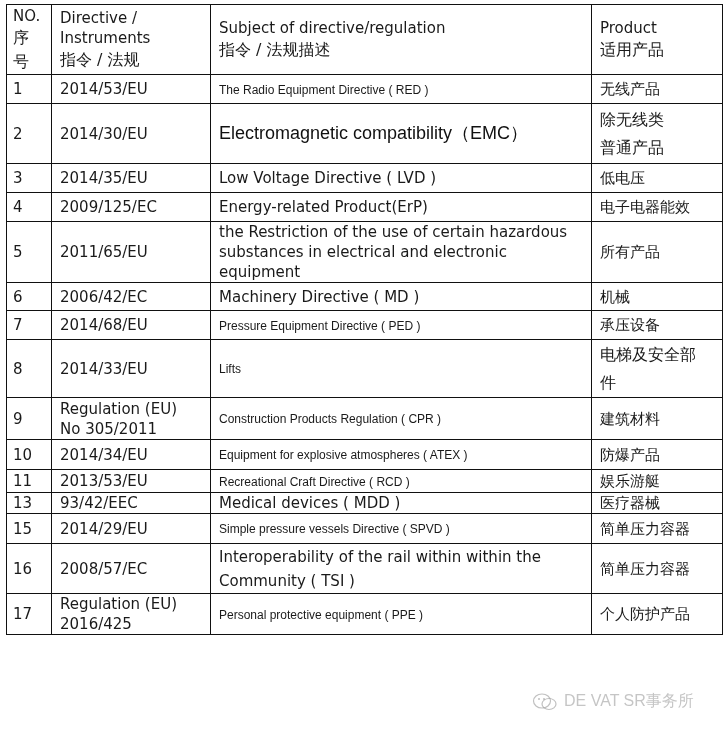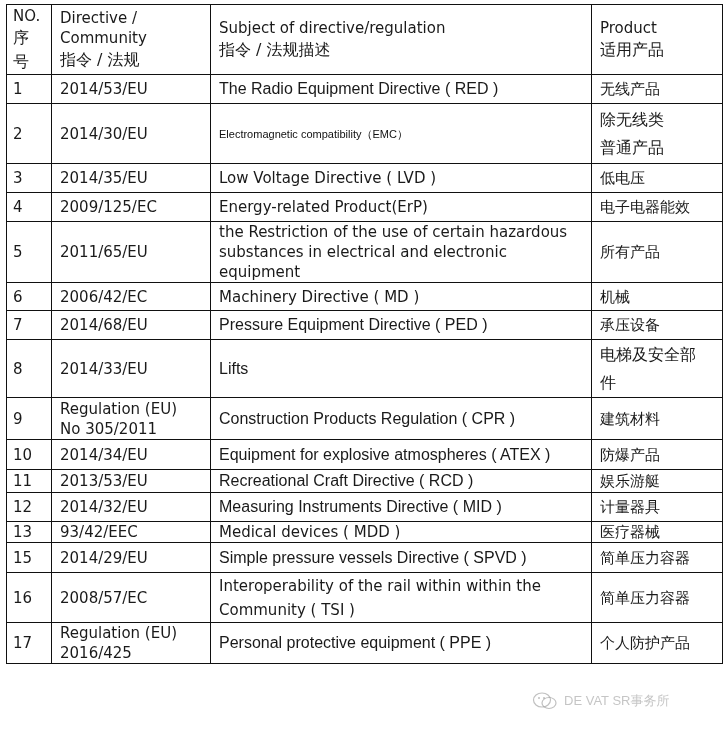--- a/index.html
+++ b/index.html
@@ -28,29 +28,29 @@
       padding: 0 0 0 8px;
       vertical-align: middle;
       font-size: 15px;
       line-height: 20px;
       overflow: hidden;
       white-space: normal;
     }
     .doc-table td.col-no { padding-left: 6px; }
     .doc-table td.col-product { padding-left: 8px; }
     .cn { font-size: 16px; line-height: 24px; }
-    .emc { font-family: "Liberation Sans", sans-serif; font-size: 11px; color: #111; }
-    .arial { font-family: "Liberation Sans", sans-serif; font-size: 16px; }
+    .emc { font-family: "Liberation Sans", sans-serif; font-size: 18px; color: #111; }
+    .arial { font-family: "Liberation Sans", sans-serif; font-size: 12px; }
     .stack { display: block; }
     .watermark {
       position: absolute;
       left: 532px;
       top: 691px;
       font-family: "Liberation Sans", sans-serif;
-      font-size: 13px;
+      font-size: 16px;
       color: rgba(150,150,150,0.55);
       pointer-events: none;
       white-space: nowrap;
       display: flex;
       align-items: center;
       gap: 6px;
     }
     .watermark svg { display: block; }
   </style>
 </head>
@@ -65,21 +65,21 @@
   </colgroup>
   <tbody>
     <tr style="height:70px">
       <td class="col-no">
         <span class="stack">NO.</span>
         <span class="stack cn">序</span>
         <span class="stack cn">号</span>
       </td>
       <td>
         <span class="stack">Directive /</span>
-        <span class="stack">Community</span>
+        <span class="stack">Instruments</span>
         <span class="stack cn">指令 / 法规</span>
       </td>
       <td>
         <span class="stack">Subject of directive/regulation</span>
         <span class="stack cn">指令 / 法规描述</span>
       </td>
       <td class="col-product">
         <span class="stack">Product</span>
         <span class="stack cn">适用产品</span>
       </td>
@@ -167,26 +167,20 @@
       <td class="col-product cn">防爆产品</td>
     </tr>
 
     <tr style="height:23px">
       <td class="col-no">11</td>
       <td>2013/53/EU</td>
       <td><span class="arial">Recreational Craft Directive ( RCD )</span></td>
       <td class="col-product cn">娱乐游艇</td>
     </tr>
 
-    <tr style="height:29px">
-      <td class="col-no">12</td>
-      <td>2014/32/EU</td>
-      <td><span class="arial">Measuring Instruments Directive ( MID )</span></td>
-      <td class="col-product cn">计量器具</td>
-    </tr>
 
     <tr style="height:14px">
       <td class="col-no">13</td>
       <td>93/42/EEC</td>
       <td>Medical devices ( MDD )</td>
       <td class="col-product cn">医疗器械</td>
     </tr>
 
 
     <tr style="height:30px">

